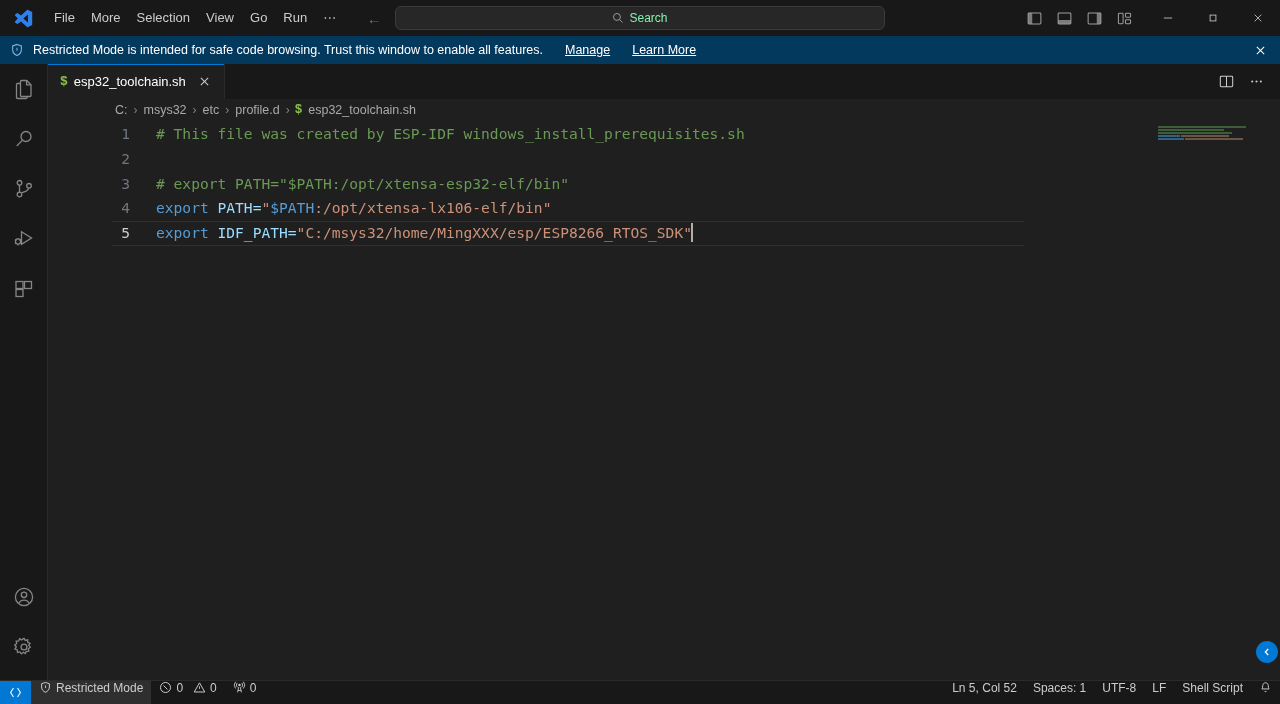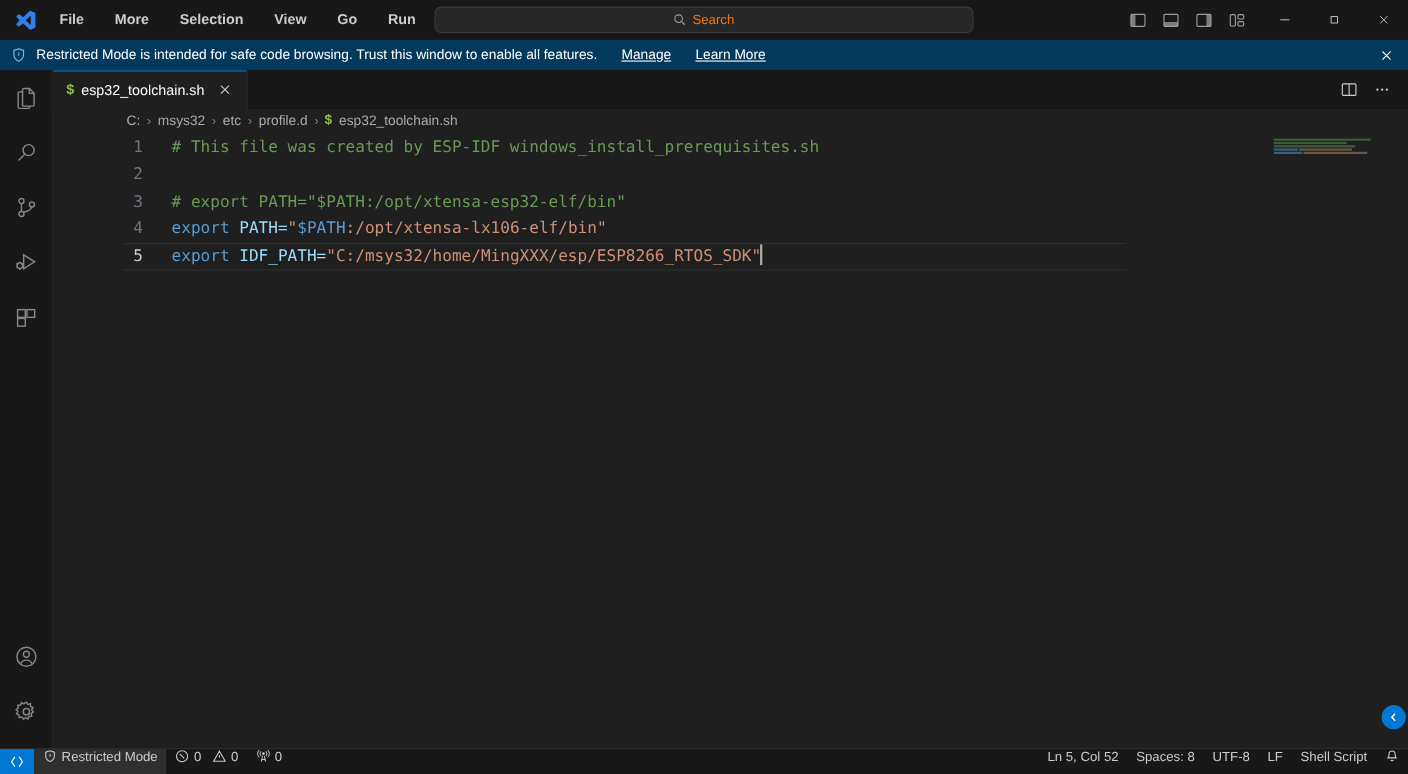--- a/index.html
+++ b/index.html
@@ -12,32 +12,32 @@
   }
   body { display:flex; flex-direction:column; }
 
   
   .titlebar {
     height:36px; background:#181818; display:flex; align-items:center;
     flex:0 0 36px; position:relative; color:#cccccc;
   }
   .vscode-logo { width:46px; display:flex; align-items:center; justify-content:center; }
   .vscode-logo svg { width:19px; height:19px; }
-  .menu { display:flex; gap:12px;font-weight:bold; }
+  .menu { display:flex; gap:0px; }
   .menu-item {
     font-size:13px; color:#cccccc; padding:3px 8px; border-radius:4px;
     cursor:default; white-space:nowrap; line-height:18px;
   }
   .nav-arrows { display:flex; align-items:center; gap:14px; margin-left:22px; }
   .nav-arrow { color:#6e6e6e; font-size:15px; line-height:1; width:16px; text-align:center; }
   .search-wrap { position:absolute; left:50%; transform:translateX(-50%); }
   .cmd-search {
     width:490px; height:24px; background:#272727; border:1px solid #3b3b3b;
     border-radius:6px; display:flex; align-items:center; justify-content:center;
-    gap:5px; font-size:12px; color:#f97316;
+    gap:5px; font-size:12px; color:#86efac;
   }
   .cmd-search svg { width:12px; height:12px; }
   .win-right { margin-left:auto; display:flex; align-items:center; height:36px; }
   .layout-icons { display:flex; align-items:center; gap:0px; margin-right:6px; }
   .lay-btn {
     width:30px; height:30px; display:flex; align-items:center; justify-content:center;
     border-radius:4px;
   }
   .lay-btn svg { width:15px; height:15px; }
   .wbtn {
@@ -449,21 +449,21 @@
   </div>
   <div class="sb-item">
     <svg viewBox="0 0 16 16">
         <circle cx="8" cy="5" r="1.5" fill="#cccccc"></circle>
         <path fill="none" stroke="#cccccc" stroke-width="1.1" d="M5.2 2.4a4 4 0 0 0 0 5.3M10.8 2.4a4 4 0 0 1 0 5.3M3.2 .9a6.4 6.4 0 0 0 0 8.3M12.8 .9a6.4 6.4 0 0 1 0 8.3M7 7.5 5.6 14M9 7.5 10.4 14M6 11.6h4"></path>
       </svg>
     <span>0</span>
   </div>
   <div class="sb-right">
     <div class="sb-item">Ln 5, Col 52</div>
-    <div class="sb-item">Spaces: 8</div>
+    <div class="sb-item">Spaces: 1</div>
     <div class="sb-item">UTF-8</div>
     <div class="sb-item">LF</div>
     <div class="sb-item">Shell Script</div>
     <div class="sb-item">
       <svg viewBox="0 0 16 16">
           <path fill="none" stroke="#cccccc" stroke-width="1.2" d="M8 2.2c-2.1 0-3.4 1.5-3.4 3.6 0 3-1.1 4-1.1 4h9c0-.0-1.1-1-1.1-4 0-2.1-1.3-3.6-3.4-3.6z"></path>
           <path fill="none" stroke="#cccccc" stroke-width="1.2" d="M6.7 12.2a1.4 1.4 0 0 0 2.6 0"></path>
         </svg>
     </div>
   </div>

